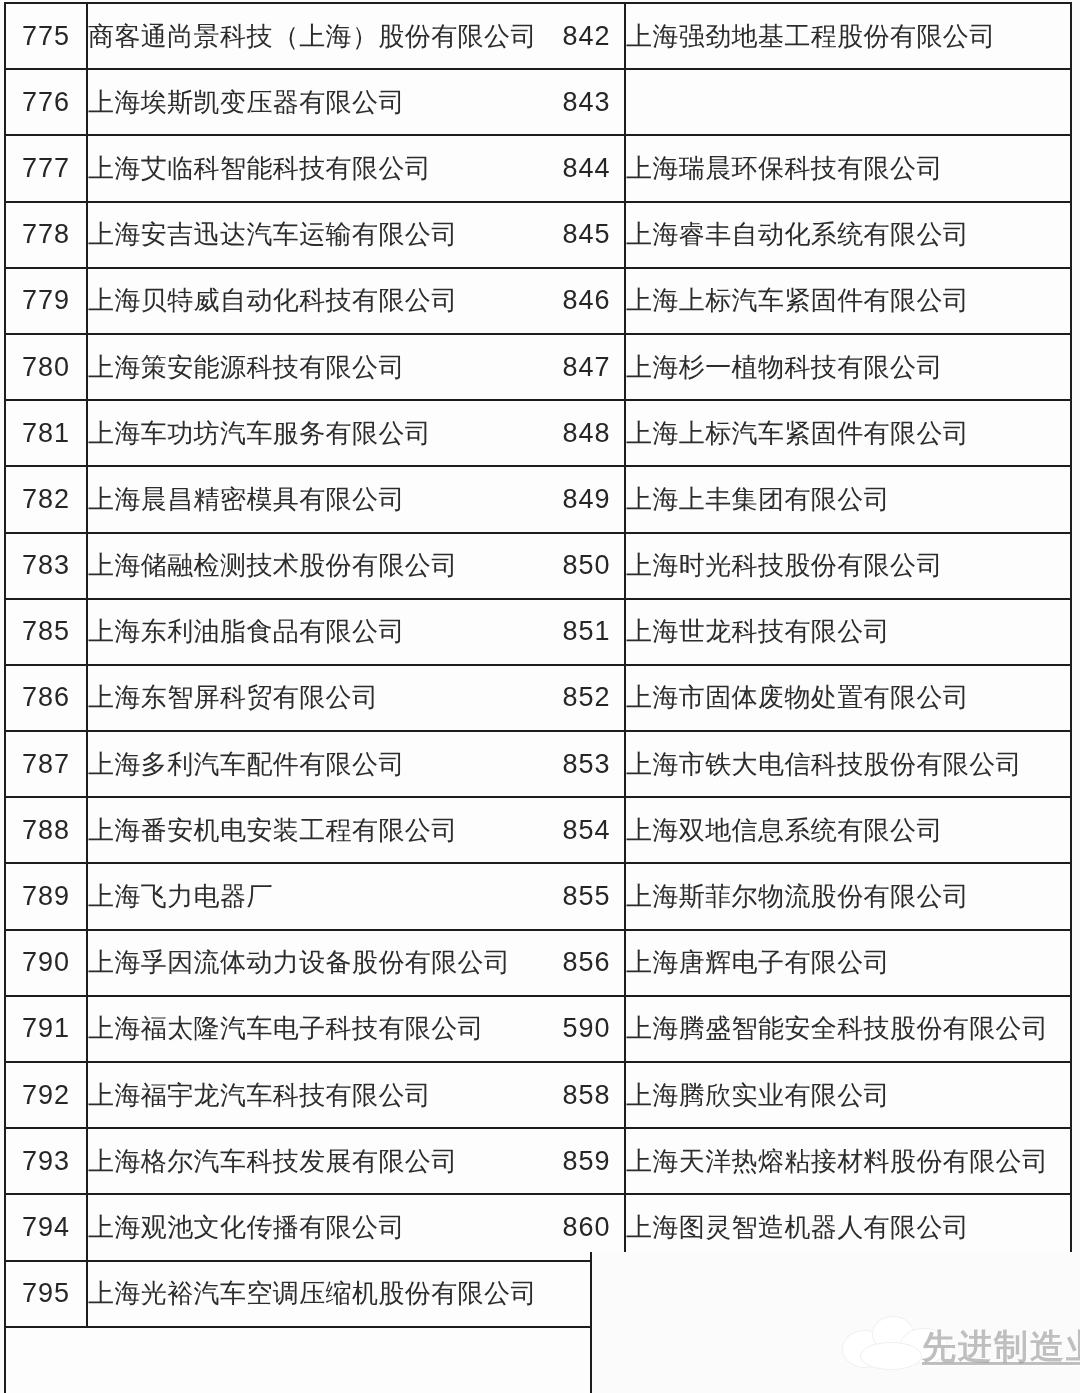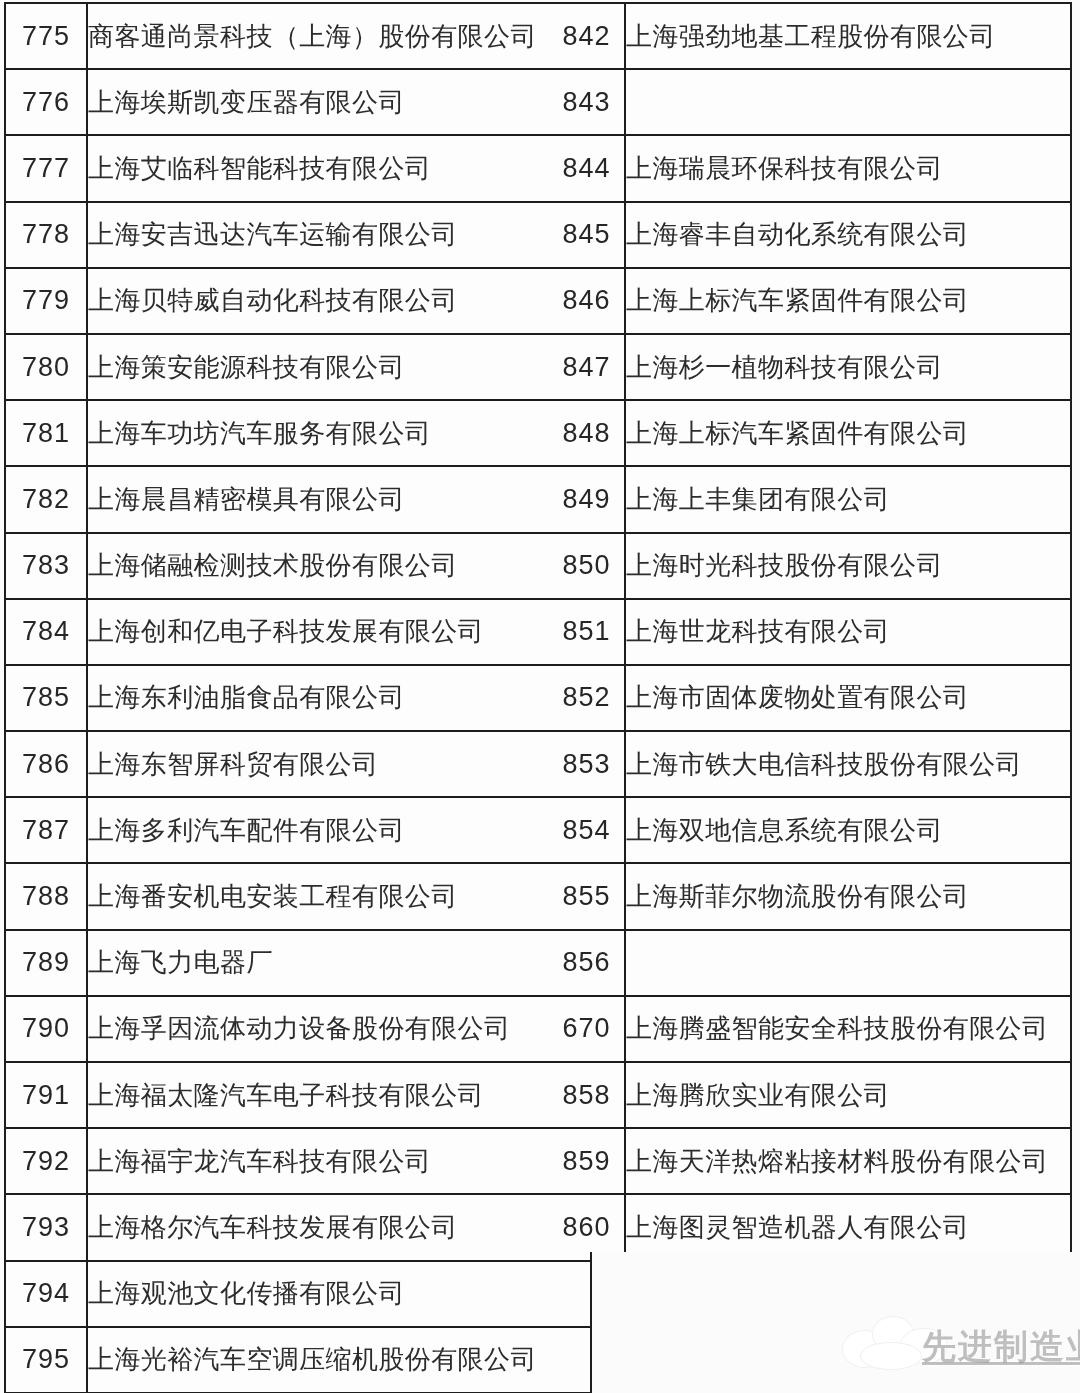--- a/index.html
+++ b/index.html
@@ -120,24 +120,20 @@
   <div class="row">
     <div class="cell-no">782</div>
     <div class="cell-name">上海晨昌精密模具有限公司</div>
   </div>
 
   <div class="row">
     <div class="cell-no">783</div>
     <div class="cell-name">上海储融检测技术股份有限公司</div>
   </div>
 
-  <div class="row">
-    <div class="cell-no">784</div>
-    <div class="cell-name">上海创和亿电子科技发展有限公司</div>
-  </div>
 
   <div class="row">
     <div class="cell-no">785</div>
     <div class="cell-name">上海东利油脂食品有限公司</div>
   </div>
 
   <div class="row">
     <div class="cell-no">786</div>
     <div class="cell-name">上海东智屏科贸有限公司</div>
   </div>
@@ -253,24 +249,25 @@
     <div class="cell-name">上海双地信息系统有限公司</div>
   </div>
 
   <div class="row">
     <div class="cell-no">855</div>
     <div class="cell-name">上海斯菲尔物流股份有限公司</div>
   </div>
 
   <div class="row">
     <div class="cell-no">856</div>
-  </div>
-
-  <div class="row">
-    <div class="cell-no">670</div>
+    <div class="cell-name">上海唐辉电子有限公司</div>
+  </div>
+
+  <div class="row">
+    <div class="cell-no">590</div>
     <div class="cell-name">上海腾盛智能安全科技股份有限公司</div>
   </div>
 
   <div class="row">
     <div class="cell-no">858</div>
     <div class="cell-name">上海腾欣实业有限公司</div>
   </div>
 
   <div class="row">
     <div class="cell-no">859</div>

